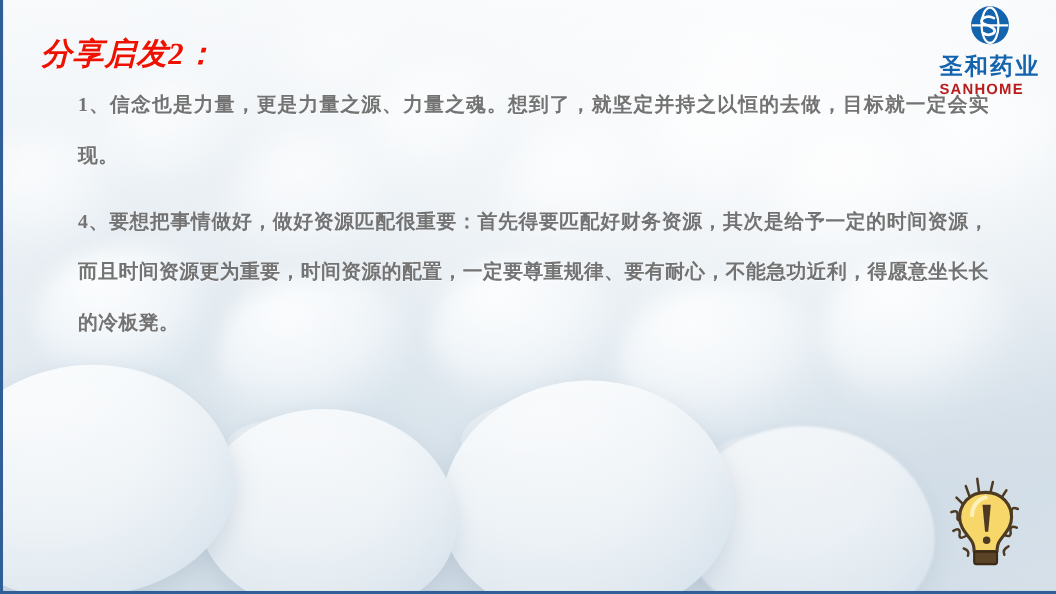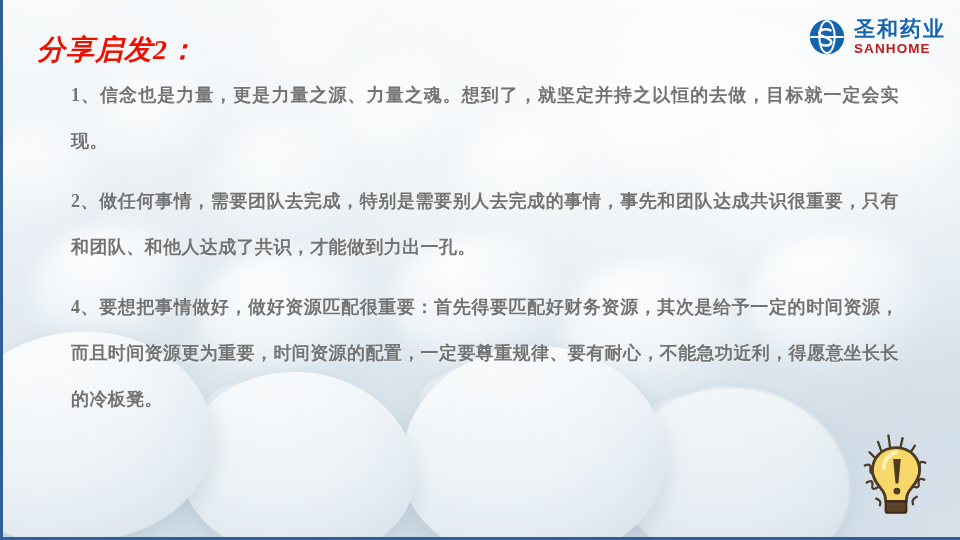--- a/index.html
+++ b/index.html
@@ -86,25 +86,26 @@
     inset: 0;
     background:
       linear-gradient(to bottom, rgba(255,255,255,0.52) 0%, rgba(255,255,255,0.20) 30%, rgba(223,233,241,0.12) 62%, rgba(206,219,230,0.38) 100%),
       radial-gradient(ellipse at 78% 18%, rgba(255,255,255,0.85) 0%, rgba(255,255,255,0) 58%);
   }
 
   
   .logo {
     position: absolute;
     right: 14px;
-    top: 18px;
+    top: 4px;
     display: flex;
     align-items: center;
     gap: 8px;
     z-index: 6;
+    flex-direction: column;
   }
   .logo-mark { width: 38px; height: 38px; display: block; }
   .logo-text { display: flex; flex-direction: column; line-height: 1; }
   .logo-cn {
     font-family: "Liberation Sans", sans-serif;
     font-weight: bold;
     font-size: 21px;
     letter-spacing: 2px;
     color: #1463ad;
   }
@@ -206,21 +207,20 @@
     <span class="logo-text">
       <span class="logo-cn">圣和药业</span>
       <span class="logo-en">SANHOME</span>
     </span>
   </div>
 
   <h1 class="title">分享启发2：</h1>
 
   <div class="body-copy">
     <p class="para">1、信念也是力量，更是力量之源、力量之魂。想到了，就坚定并持之以恒的去做，目标就一定会实现。</p>
-    <p class="para">2、做任何事情，需要团队去完成，特别是需要别人去完成的事情，事先和团队达成共识很重要，只有和团队、和他人达成了共识，才能做到力出一孔。</p>
     <p class="para">4、要想把事情做好，做好资源匹配很重要：首先得要匹配好财务资源，其次是给予一定的时间资源，而且时间资源更为重要，时间资源的配置，一定要尊重规律、要有耐心，不能急功近利，得愿意坐长长的冷板凳。</p>
   </div>
 
   <svg class="bulb" viewBox="0 0 110 110">
     <g stroke="#4c3a22" stroke-width="2.4" stroke-linecap="round" fill="none">
       <path d="M36 20 L41 34"></path>
       <path d="M47 13 L49 28"></path>
       <path d="M62 16 L59 29"></path>
       <path d="M75 24 L68 35"></path>
       <path d="M27 31 L35 39"></path>

